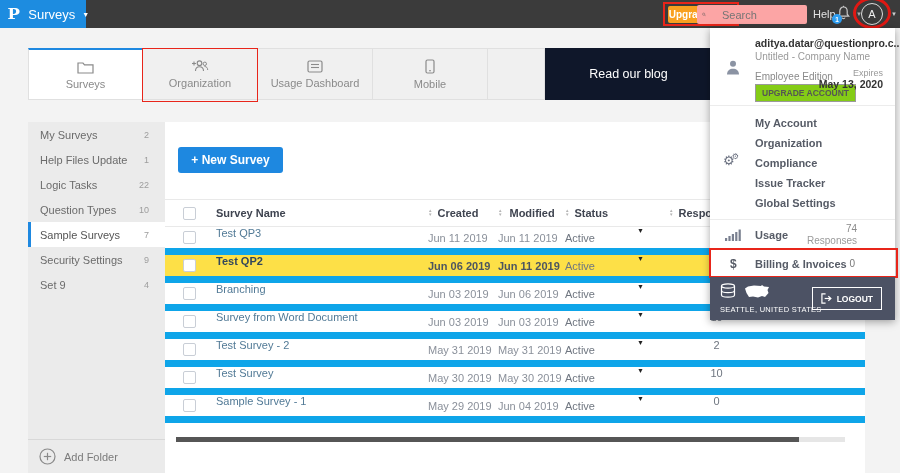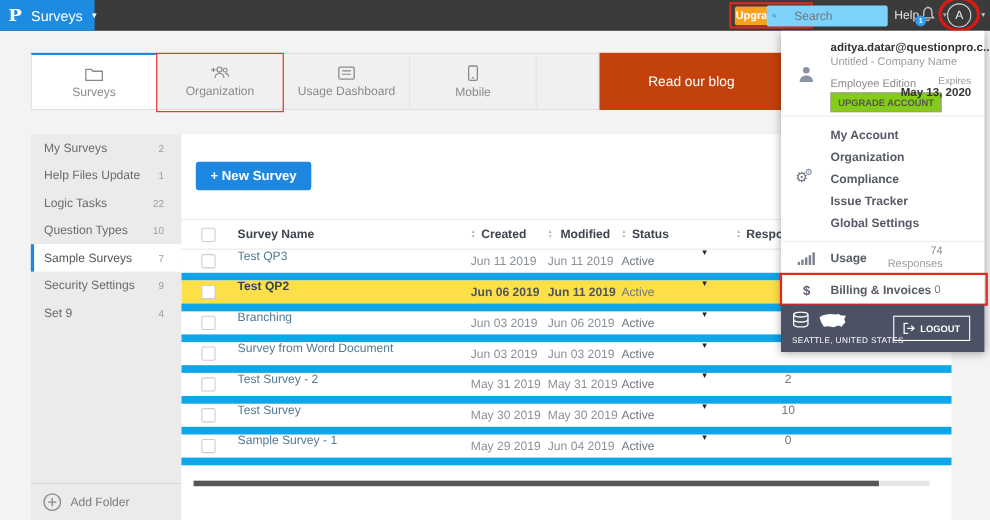--- a/index.html
+++ b/index.html
@@ -11,37 +11,37 @@
     -webkit-font-smoothing:antialiased;
   }
   
   .topbar { position:absolute; left:0; top:0; width:900px; height:28px; background:#3b3b3b; z-index:10; }
   .logo-block { position:absolute; left:0; top:0; width:86px; height:28px; background:#1d8ce0; display:flex; align-items:center; cursor:pointer; }
   .logo-p { margin-left:8px; font-size:15px; font-weight:bold; color:#fff; font-family:"DejaVu Serif", serif; transform:scaleX(1.1); }
   .app-menu-label { margin-left:9px; font-size:13px; color:#fff; }
   .caret { font-size:7px; color:#fff; margin-left:7px; }
   .upgrade-annot { position:absolute; left:626px; top:2px; width:76px; height:24px; border:2px solid #e8251a; display:flex; align-items:center; justify-content:center;margin-left:37px; }
   .upgrade-btn { width:66px; height:17px; background:#f9a01f; border:none; border-radius:2px; color:#fff; font-size:10px; font-weight:bold; font-family:"Liberation Sans",sans-serif; cursor:pointer; }
-  .search-box { position:absolute; left:697px; top:5px; width:110px; height:19px; background:#7dd3fc; border-radius:2px; display:flex; align-items:center; padding:0 5px; gap:16px; }
+  .search-box { position:absolute; left:697px; top:5px; width:110px; height:19px; background:#fca5a5; border-radius:2px; display:flex; align-items:center; padding:0 5px; gap:16px; }
   .search-box input { border:none; outline:none; background:transparent; font-size:11px; color:#444; width:80px; font-family:"Liberation Sans",sans-serif; }
   .help-link { position:absolute; left:813px; top:8px; font-size:11px; color:#e2e2e2; cursor:pointer; }
   .bell-wrap { position:absolute; left:836px; top:5px; width:16px; height:18px; cursor:pointer; }
   .bell-badge { position:absolute; left:-4px; bottom:-1px; width:10px; height:10px; border-radius:50%; background:#2e9df0; color:#fff; font-size:6.5px; font-weight:bold; display:flex; align-items:center; justify-content:center; }
   .bell-caret { position:absolute; left:856px; top:11px; font-size:6px; color:#aaa; cursor:pointer; }
   .avatar-ring { position:absolute; left:853px; top:-3px; width:38px; height:32px; border:3px solid #e01813; border-radius:50%; z-index:12; pointer-events:none; }
   .avatar { position:absolute; left:861px; top:3px; width:22px; height:22px; border:1px solid #dcdcdc; border-radius:50%; color:#eee; font-size:11px; display:flex; align-items:center; justify-content:center; cursor:pointer; z-index:11; }
   .avatar-caret { position:absolute; left:891px; top:11px; font-size:6px; color:#ccc; cursor:pointer; }
   
   .tabs { position:absolute; left:28px; top:48px; height:52px; display:flex; z-index:5; }
   .tab { position:relative; width:115px; height:52px; background:#f0f0f0; border:1px solid #e0e0e0; border-left:none; display:flex; flex-direction:column; align-items:center; justify-content:center; gap:4px; cursor:pointer; }
   .tab:first-child { border-left:1px solid #e0e0e0; }
   .tab.active { background:#fff; border-top:2px solid #1e88e0; }
   .tab .tab-label { font-size:11px; color:#8a8a8a; }
   .tab-annot { position:absolute; left:-1px; top:-1px; right:-1px; bottom:-3px; border:1.5px solid #e8251a; pointer-events:none; z-index:6; }
-  .blog-btn { position:absolute; left:545px; top:48px; width:167px; height:52px; background:#c2410c; color:#fff; font-size:12.5px; border:none; display:flex; align-items:center; justify-content:center; cursor:pointer; font-family:"Liberation Sans",sans-serif; z-index:5; }
+  .blog-btn { position:absolute; left:545px; top:48px; width:167px; height:52px; background:#0f172a; color:#fff; font-size:12.5px; border:none; display:flex; align-items:center; justify-content:center; cursor:pointer; font-family:"Liberation Sans",sans-serif; z-index:5; }
   
   .sidebar { position:absolute; left:28px; top:122px; width:137px; height:351px; background:#ebebeb; }
   .side-item { height:25px; display:flex; align-items:center; padding:0 16px 0 12px; font-size:11px; color:#6b6b6b; cursor:pointer; }
   .side-item .count { margin-left:auto; font-size:9px; color:#9d9d9d; }
   .side-item.active { background:#fff; border-left:3px solid #1e88e0; padding-left:9px; color:#555; }
   .add-folder { position:absolute; left:0; right:0; bottom:0; height:34px; border-top:1px solid #d8d8d8; display:flex; align-items:center; gap:8px; padding-left:11px; font-size:11px; color:#7b7b7b; cursor:pointer; }
   
   .main-card { position:absolute; left:165px; top:122px; width:700px; height:351px; background:#fff; }
   .new-survey-btn { position:absolute; left:13px; top:25px; width:105px; height:26px; background:#1e88e0; border:none; border-radius:3px; color:#fff; font-size:12px; font-weight:bold; cursor:pointer; font-family:"Liberation Sans",sans-serif; }
   .table { position:absolute; left:0; right:0; top:77px; }

